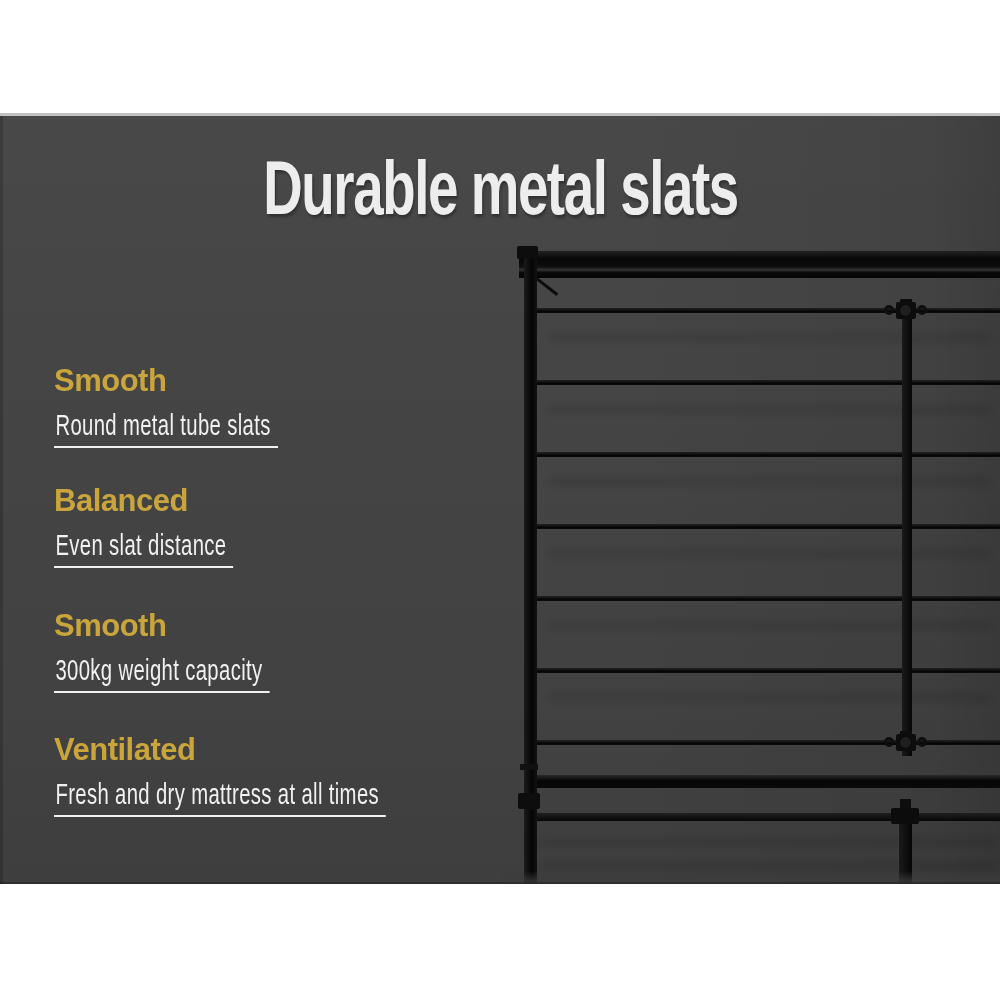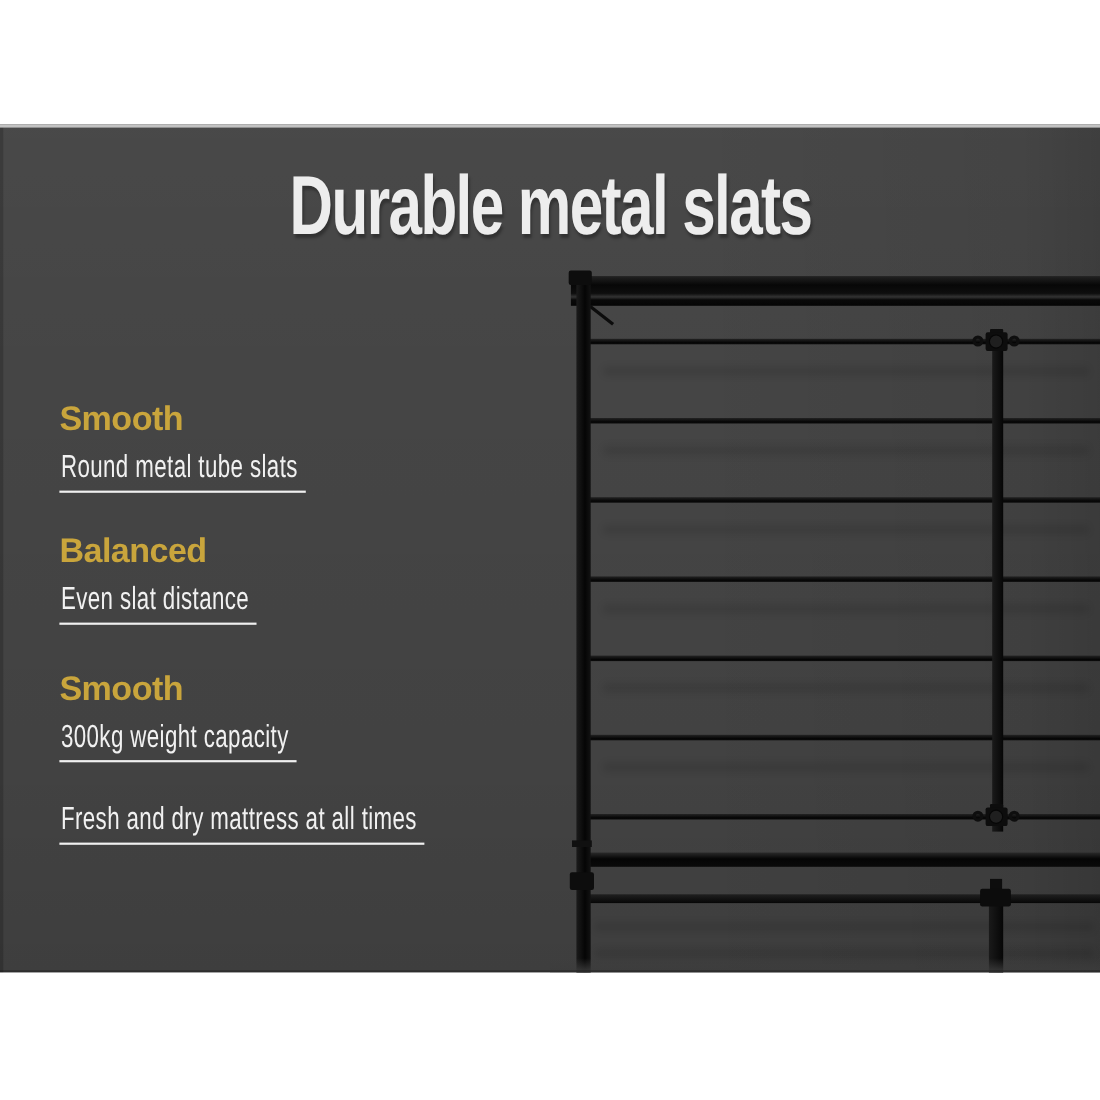--- a/index.html
+++ b/index.html
@@ -159,16 +159,17 @@
     <span class="f-head">Balanced</span>
     <span class="f-desc-wrap"><span class="f-desc">Even slat distance</span></span>
   </div>
 
   <div class="feature" style="top:492px;">
     <span class="f-head">Smooth</span>
     <span class="f-desc-wrap"><span class="f-desc">300kg weight capacity</span></span>
   </div>
 
   <div class="feature" style="top:616px;">
+    <span class="f-head">Ventilated</span>
     <span class="f-desc-wrap"><span class="f-desc">Fresh and dry mattress at all times</span></span>
   </div>
 
 </div>
 
 </body></html>

